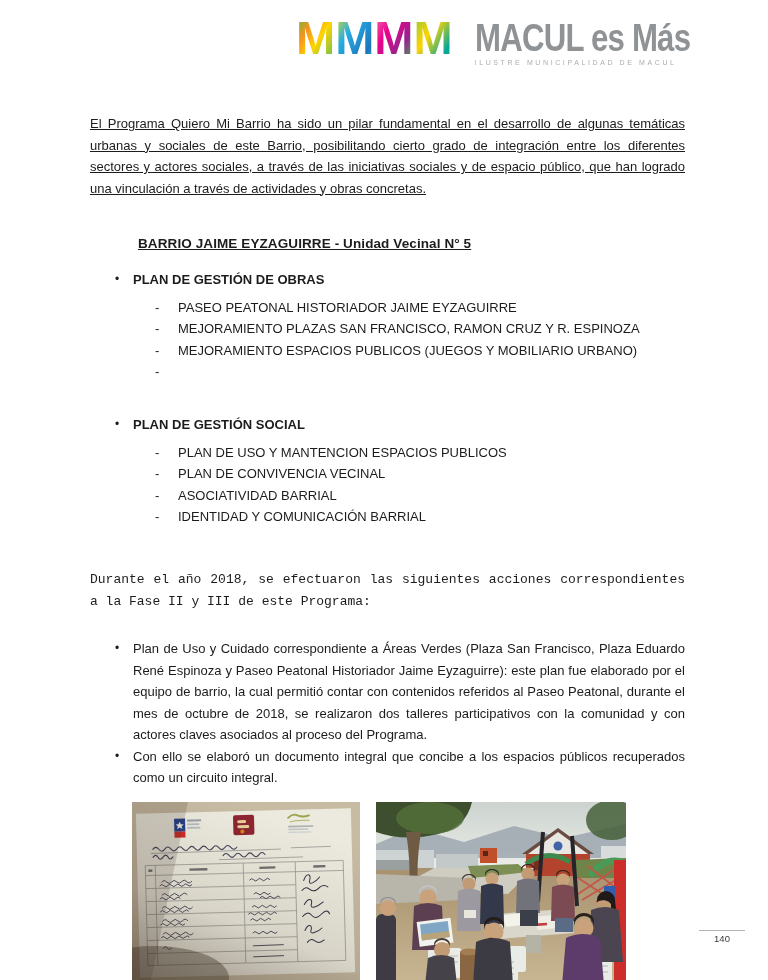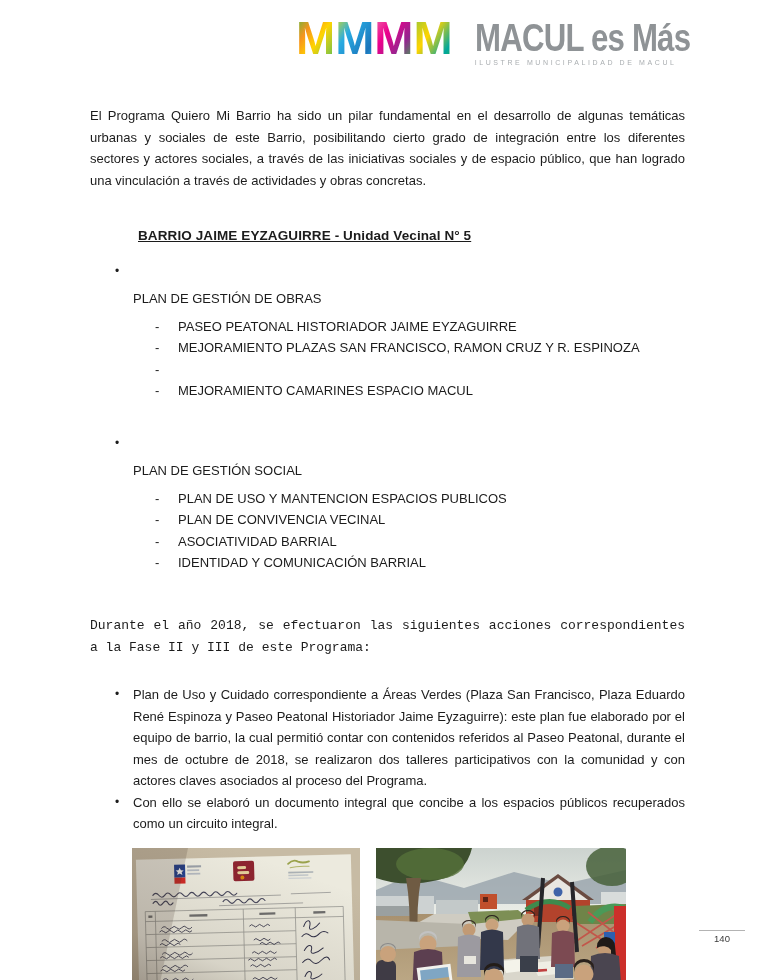--- a/index.html
+++ b/index.html
@@ -24,27 +24,27 @@
   .logo-text{margin-left:22px;padding-top:3px;}
   .logo-title{
     font-size:39px;font-weight:800;color:#8f9396;line-height:.95;
     letter-spacing:-1px;white-space:nowrap;width:max-content;
     transform:scaleX(.8);transform-origin:0 0;
   }
   .logo-subtitle{font-size:7px;letter-spacing:2.6px;color:#aaaeb1;margin-top:3px;white-space:nowrap;}
 
   
   .para{font-size:13px;line-height:21.5px;text-align:justify;margin:0;}
-  .p-intro{margin-top:29px;}
+  .p-intro{margin-top:37px;text-decoration:underline;}
   .heading{font-size:13.5px;font-weight:bold;text-decoration:underline;margin:37px 0 0 0;letter-spacing:.1px;padding-left:48px;}
   .plan1{margin-top:18px;}
   .plan2{margin-top:32px;}
   .l1{display:flex;margin-left:25px;font-size:13px;line-height:21px;}
   .l1 .bullet{width:18px;font-size:12px;}
-  .l1 .l1-title{font-weight:normal;margin-top:27px;}
+  .l1 .l1-title{font-weight:bold;}
   .sublist{margin-top:7px;}
   .l2{display:flex;margin-left:65px;font-size:13px;line-height:21.3px;}
   .l2 .dash{width:23px;}
   .p-durante{margin-top:42px;font-family:Liberation Mono, monospace;}
   .action-list{margin-top:26px;}
   .ab{display:flex;margin-left:25px;}
   .ab .bullet{width:18px;font-size:12px;line-height:21.5px;}
   .ab .para{flex:1;}
   .bold{font-weight:normal;}
 
@@ -90,24 +90,24 @@
         <div class="l2">
           <span class="dash">-</span>
           <span>PASEO PEATONAL HISTORIADOR JAIME EYZAGUIRRE</span>
         </div>
         <div class="l2">
           <span class="dash">-</span>
           <span>MEJORAMIENTO PLAZAS SAN FRANCISCO, RAMON CRUZ Y R. ESPINOZA</span>
         </div>
         <div class="l2">
           <span class="dash">-</span>
-        </div>
-        <div class="l2">
-          <span class="dash">-</span>
-          <span>MEJORAMIENTO CAMARINES ESPACIO MACUL</span>
+          <span>MEJORAMIENTO ESPACIOS PUBLICOS (JUEGOS Y MOBILIARIO URBANO)</span>
+        </div>
+        <div class="l2">
+          <span class="dash">-</span>
         </div>
       </div>
     </div>
 
     <div class="plan2">
       <div class="l1">
         <span class="bullet">•</span>
         <span class="l1-title">PLAN DE GESTIÓN SOCIAL</span>
       </div>
       <div class="sublist">

